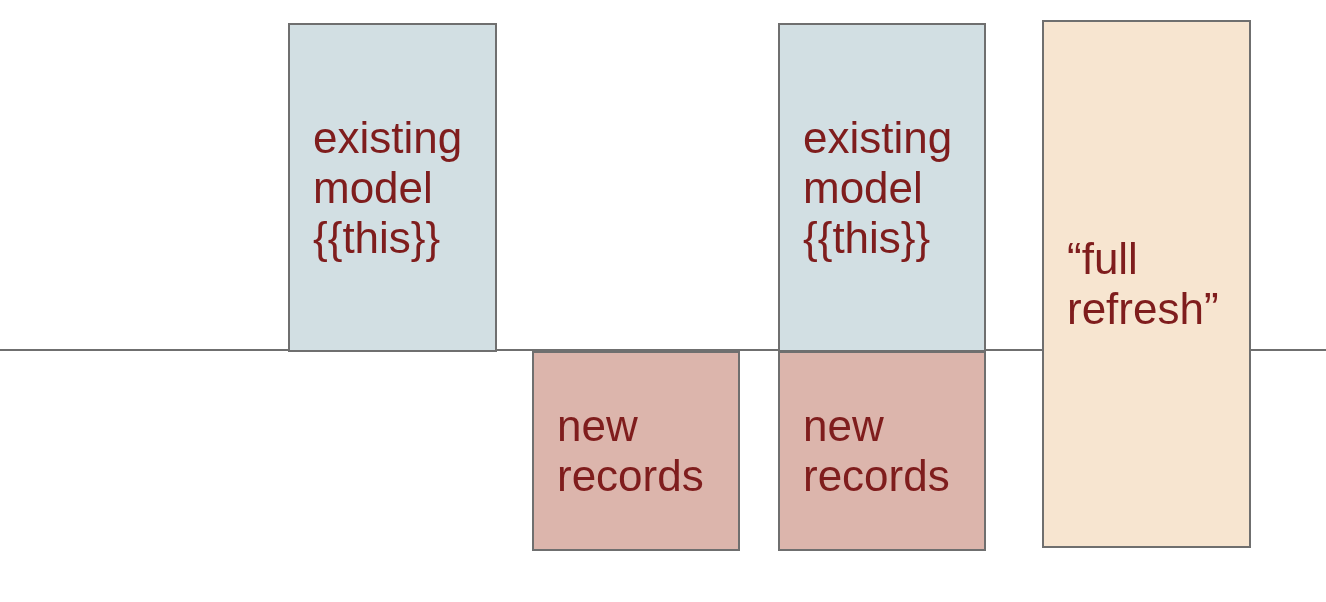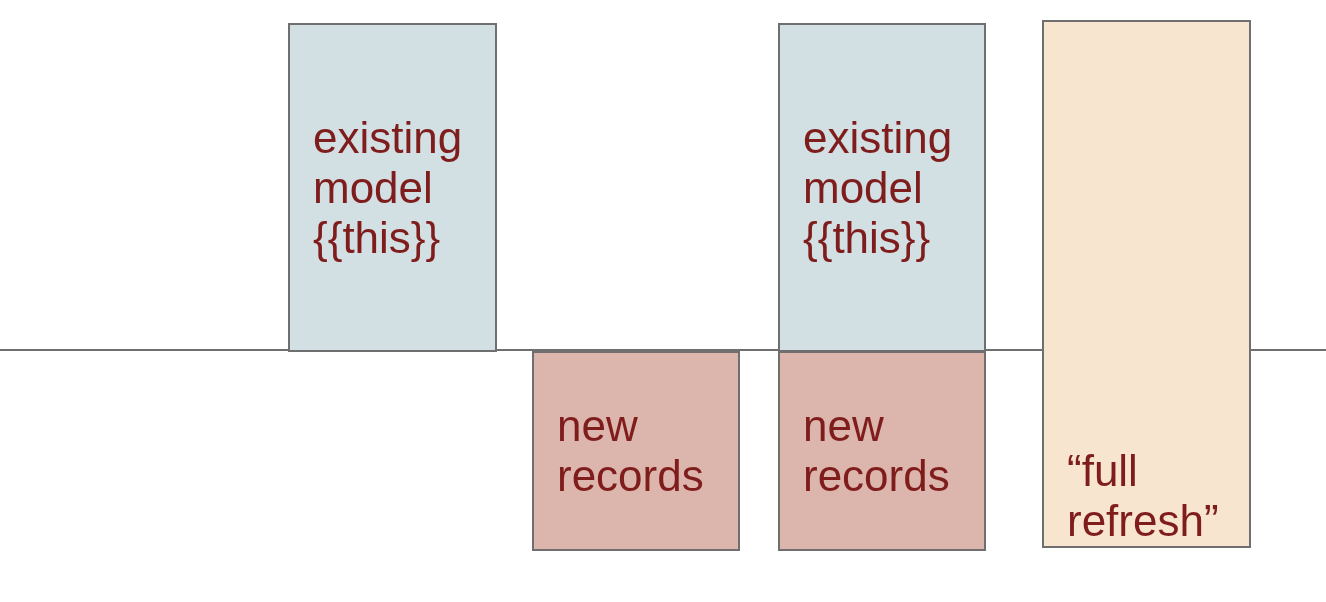--- a/index.html
+++ b/index.html
@@ -72,18 +72,18 @@
     <span class="box-label">existing
 model
 {{this}}</span>
   </div>
 
   <div class="box box-new-2" style="background-color: rgb(220, 181, 172);">
     <span class="box-label">new
 records</span>
   </div>
 
-  <div class="box box-full-refresh" style="background-color: rgb(247, 229, 208); align-items: flex-end;">
+  <div class="box box-full-refresh" style="background-color: rgb(247, 229, 208);">
     <span class="box-label">“full
 refresh”</span>
   </div>
 
 </div>
 
 </body></html>

